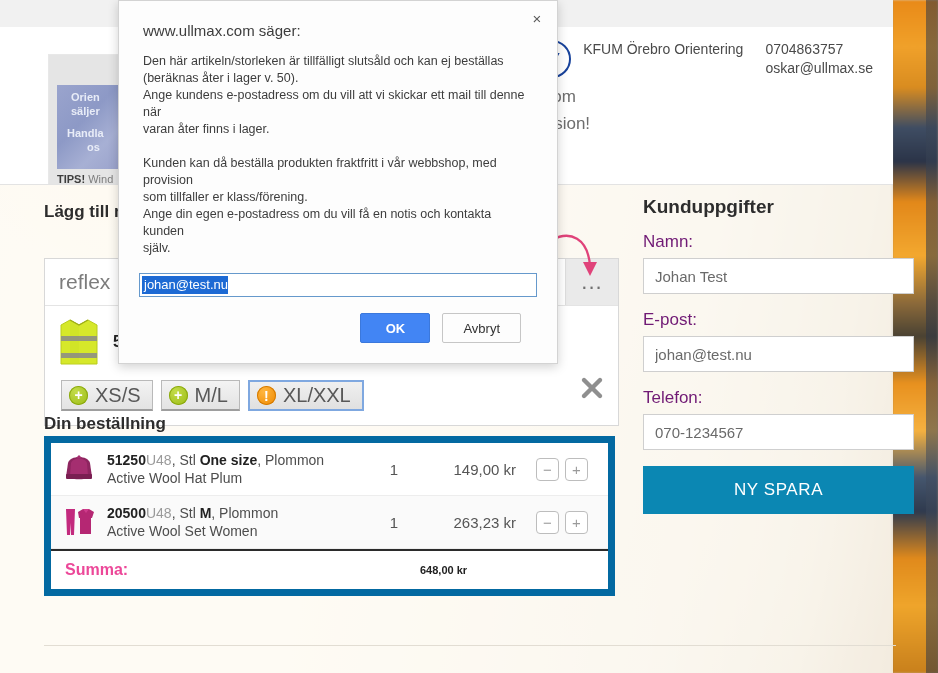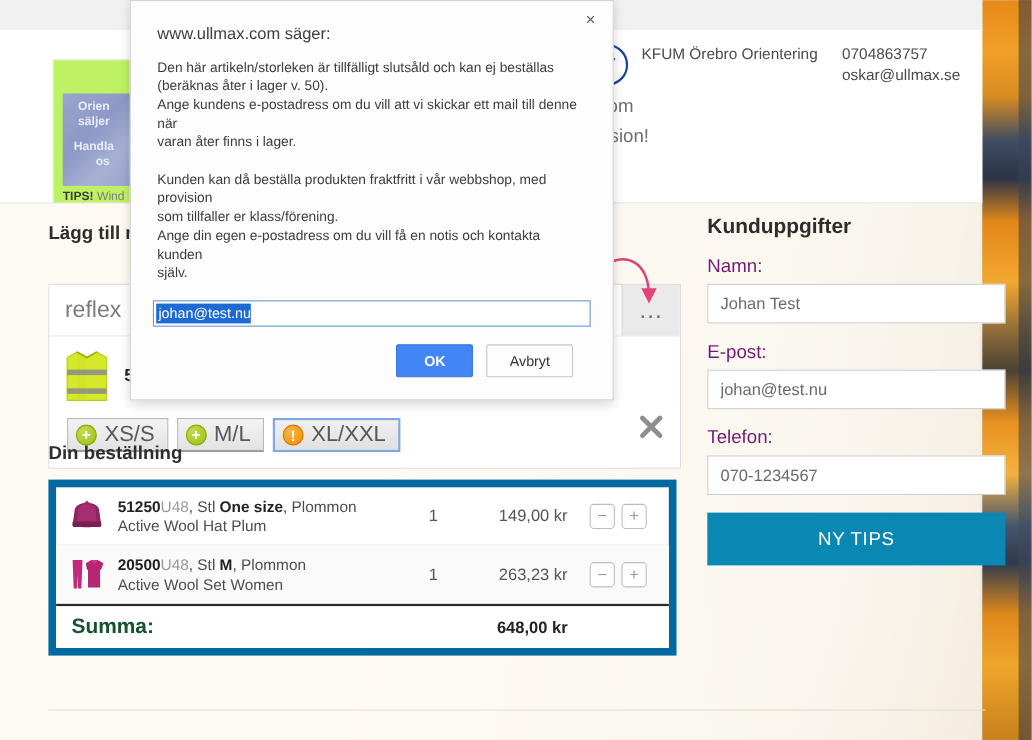--- a/index.html
+++ b/index.html
@@ -105,21 +105,21 @@
   .user-col span {
     font-size: 14px; color: #4a4a4a; line-height: 19px;
     white-space: nowrap;
   }
 
   
   .tips-card {
     position: absolute;
     left: 48px; top: 27px;
     width: 108px; height: 140px;
-    background: #bef264;
+    background: #e5e5e5;
     border: 1px solid #e8e8e8;
     overflow: hidden;
   }
   .tips-img {
     position: absolute; left: 8px; top: 30px;
     width: 92px; height: 84px;
     background: linear-gradient(135deg,#9aa4cd 0%, #8d99c6 35%, #a7b0d4 60%, #9199c6 100%);
   }
   .tips-img .t1 { position:absolute; left:14px; top:6px; font-size:11px; color:#e8ecf7; font-weight:700;}
   .tips-img .t2 { position:absolute; left:14px; top:20px; font-size:11px; color:#e8ecf7; font-weight:700;}
@@ -131,21 +131,21 @@
   }
   .tips-caption b { font-weight: 700; }
   .tips-caption span { color: #7d7d7d; }
 
   
   .section-title {
     position: absolute;
     font-size: 17px; font-weight: 700; color: #2d2d2d;
   }
   #title-add { left: 44px; top: 202px; }
-  #title-order { left: 44px; top: 402px; }
+  #title-order { left: 44px; top: 414px; }
 
   
   .picker {
     position: absolute;
     left: 44px; top: 258px;
     width: 573px;
     background: #ffffff;
     border: 1px solid #d8d8d8;
   }
   .picker-search-row {
@@ -271,22 +271,22 @@
     display:flex; align-items:center; justify-content:center;
     color: #9a9a9a; font-size: 15px; line-height: 1;
     background: #fff; cursor: pointer;
   }
   .order-sum {
     display: flex; align-items: center;
     height: 38px;
     border-top: 2px solid #2b2b2b;
     background: #fff;
   }
-  .order-sum .lbl { padding-left: 14px; font-size: 19px; font-weight: 700; color: #14532d; }
-  .order-sum .val { margin-left: auto; width: 96px; text-align: right; font-size: 15px; font-weight: 700; color: #222; }
+  .order-sum .lbl { padding-left: 14px; font-size: 16px; font-weight: 700; color: #ec4899; }
+  .order-sum .val { margin-left: auto; width: 96px; font-size: 11px; font-weight: 700; color: #222; }
   .order-sum .pad { width: 92px; flex: none; }
 
   
   .cust-panel { position: absolute; left: 643px; top: 196px; width: 271px; }
   .cust-title { font-size: 19px; font-weight: 700; color: #2d2d2d; margin-bottom: 14px; }
   .field-label { font-size: 17px; color: #701a75; margin-bottom: 6px; }
   .field-input {
     width: 271px; height: 36px;
     box-sizing: border-box;
     border: 1px solid #cfcfcf;
@@ -544,21 +544,21 @@
 
       <div class="field-label">Namn:</div>
       <input class="field-input" type="text" placeholder="Namn" value="Johan Test" style="">
 
       <div class="field-label">E-post:</div>
       <input class="field-input" type="text" placeholder="E-post" value="johan@test.nu" style="">
 
       <div class="field-label">Telefon:</div>
       <input class="field-input" type="text" placeholder="Telefon" value="070-1234567" style="">
 
-      <button class="big-btn btn-new">NY TIPS</button>
+      <button class="big-btn btn-new">NY SPARA</button>
     </div>
 
     <div class="bottom-rule"></div>
   </div>
 
   <div class="modal">
     <div class="modal-close">×</div>
     <div class="modal-origin">www.ullmax.com säger:</div>
     <div class="modal-msg">Den här artikeln/storleken är tillfälligt slutsåld och kan ej beställas
 (beräknas åter i lager v. 50).

